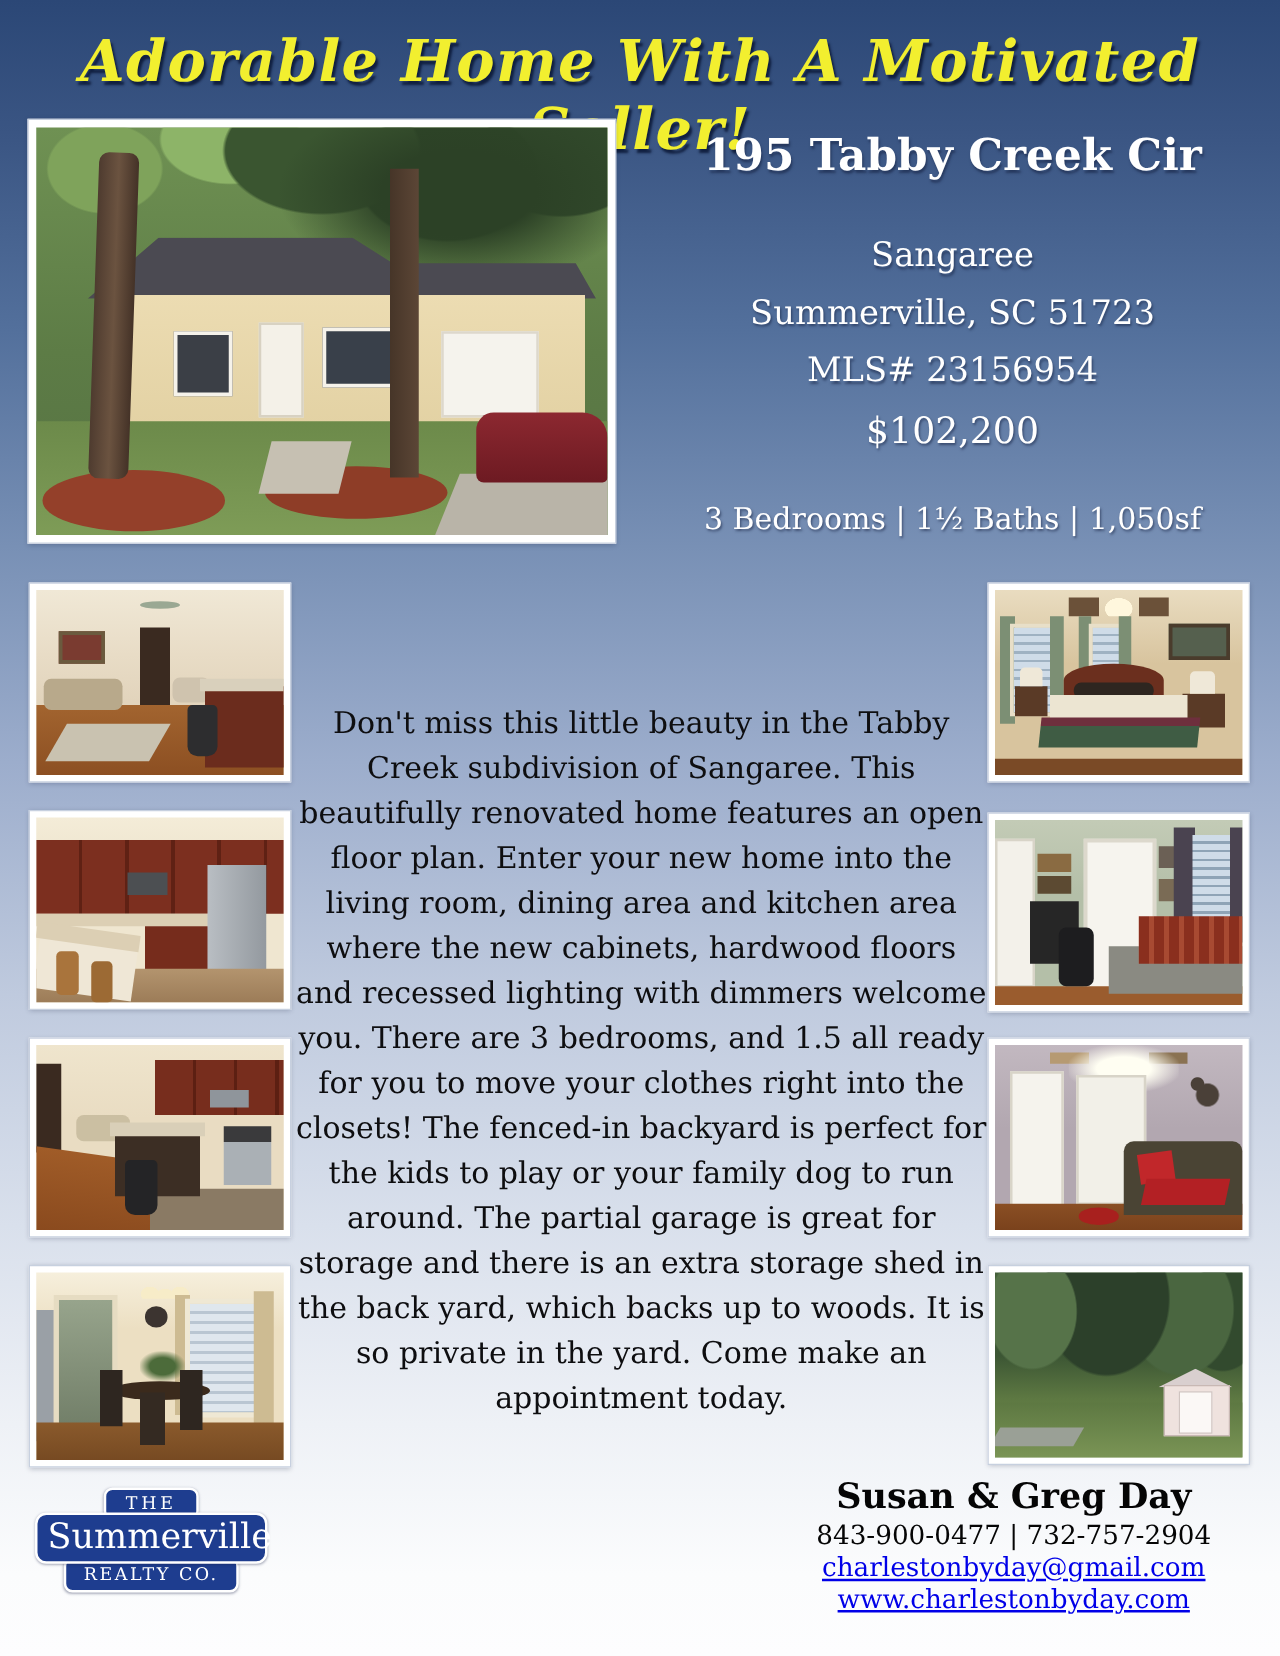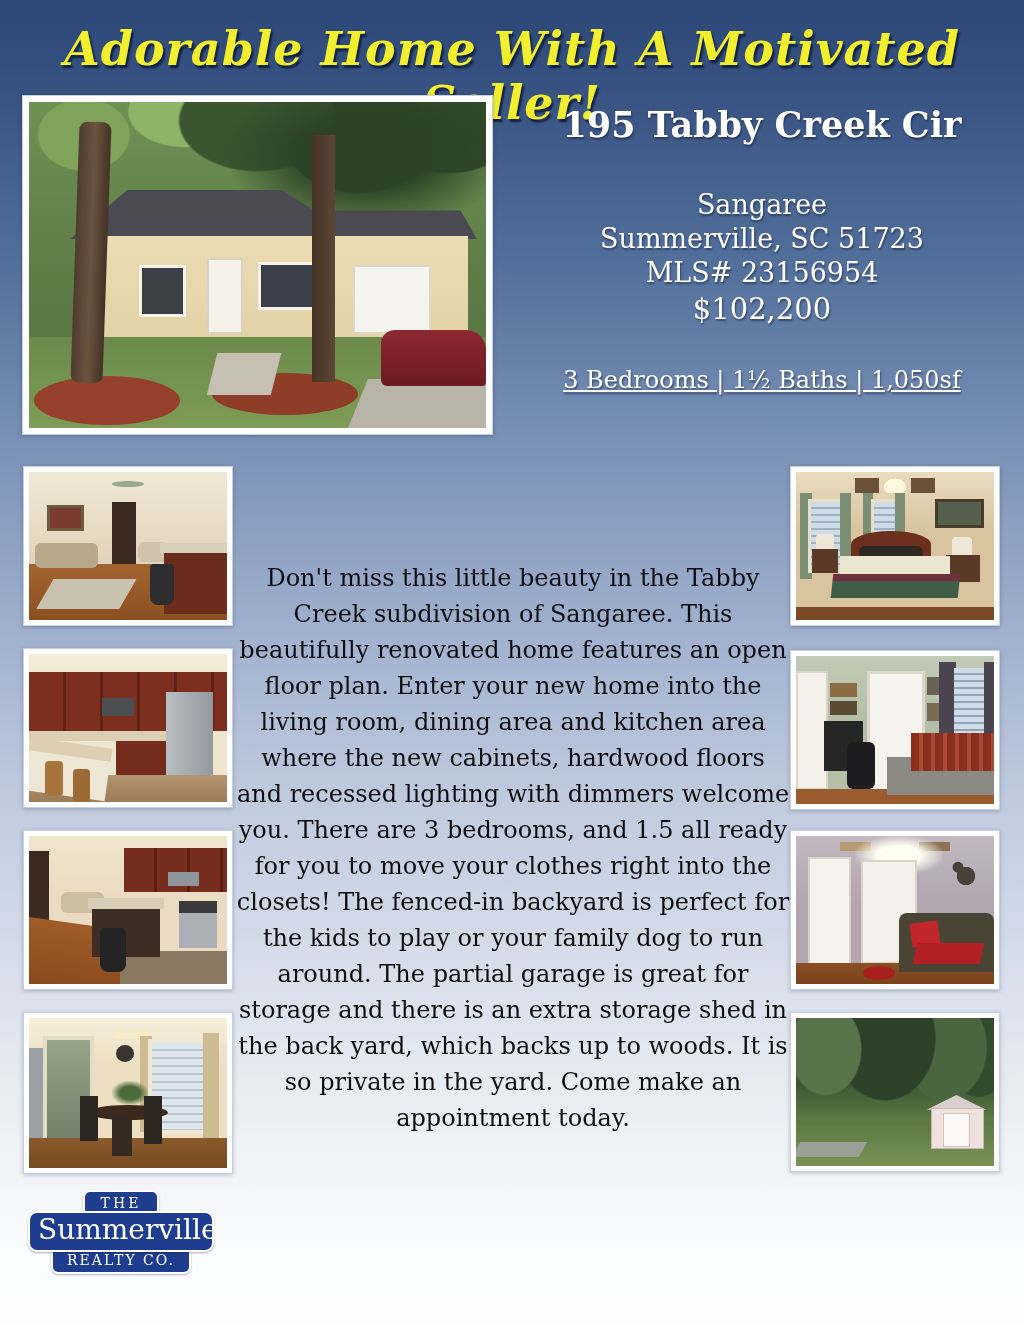--- a/index.html
+++ b/index.html
@@ -166,23 +166,23 @@
     radial-gradient(60px 80px at 92% 35%,#324a2e 0 52%,transparent 54%);}
   .y1 .grass{left:0;right:0;bottom:0;height:30%;background:linear-gradient(180deg,#5d7842,#7a9455);}
   .y1 .path{left:0;bottom:6%;width:34%;height:10%;background:#9aa096;transform:skewX(-30deg);}
   .y1 .shedroof{left:66%;top:52%;width:30%;height:10%;background:#d9cfcf;clip-path:polygon(0 100%,50% 0,100% 100%);}
   .y1 .shed{left:68%;top:61%;width:26%;height:26%;background:#efe2de;border:1px solid #c8b8b4;}
   .y1 .sheddoor{left:74%;top:64%;width:13%;height:22%;background:#fbf8f6;border:1px solid #d0c4c0;}
   
   .info{position:absolute;left:512px;top:104px;width:500px;text-align:center;color:#fff;
     text-shadow:1px 2px 2px rgba(18,30,60,.55);}
   .info .addr{font-size:35px;font-weight:bold;margin:0 0 44px 0;}
-  .info .line{font-size:27px;margin:3px 0;}
+  .info .line{font-size:27px;margin:15px 0;}
   .info .price{font-size:29px;margin-top:4px;}
-  .info .stats{font-size:24px;margin-top:40px;text-decoration:underline;}
+  .info .stats{font-size:24px;margin-top:40px;}
   
   .desc{position:absolute;left:236px;top:560px;width:554px;text-align:center;
     font-size:24px;line-height:36px;color:#0e0e10;}
   
   .logo{position:absolute;left:18px;top:1190px;width:206px;text-align:center;line-height:1;}
   .logo .bar{display:inline-block;background:#1e3d8f;color:#fff;border:2px solid #fff;
     box-shadow:0 1px 2px rgba(20,30,70,.35);}
   .logo .top{border-radius:7px;padding:4px 16px;font-size:14px;letter-spacing:3px;
     position:relative;z-index:1;margin-bottom:-7px;}
   .logo .mid{border-radius:9px;padding:3px 8px 6px;font-size:28px;position:relative;z-index:2;width:186px;box-sizing:border-box;}
@@ -359,15 +359,21 @@
     </div>
   </div>
 
   <div class="logo">
     <span class="bar top">THE</span><br>
     <span class="bar mid">Summerville</span><br>
     <span class="bar bot">REALTY CO.</span>
     <span class="tm">™</span>
   </div>
 
+  <div class="agent">
+    <div class="name">Susan &amp; Greg Day</div>
+    <div class="phones">843-900-0477 | 732-757-2904</div>
+    <a href="#" class="email">charlestonbyday@gmail.com</a>
+    <a href="#" class="site">www.charlestonbyday.com</a>
+  </div>
 
 
 </div>
 
 </body></html>

